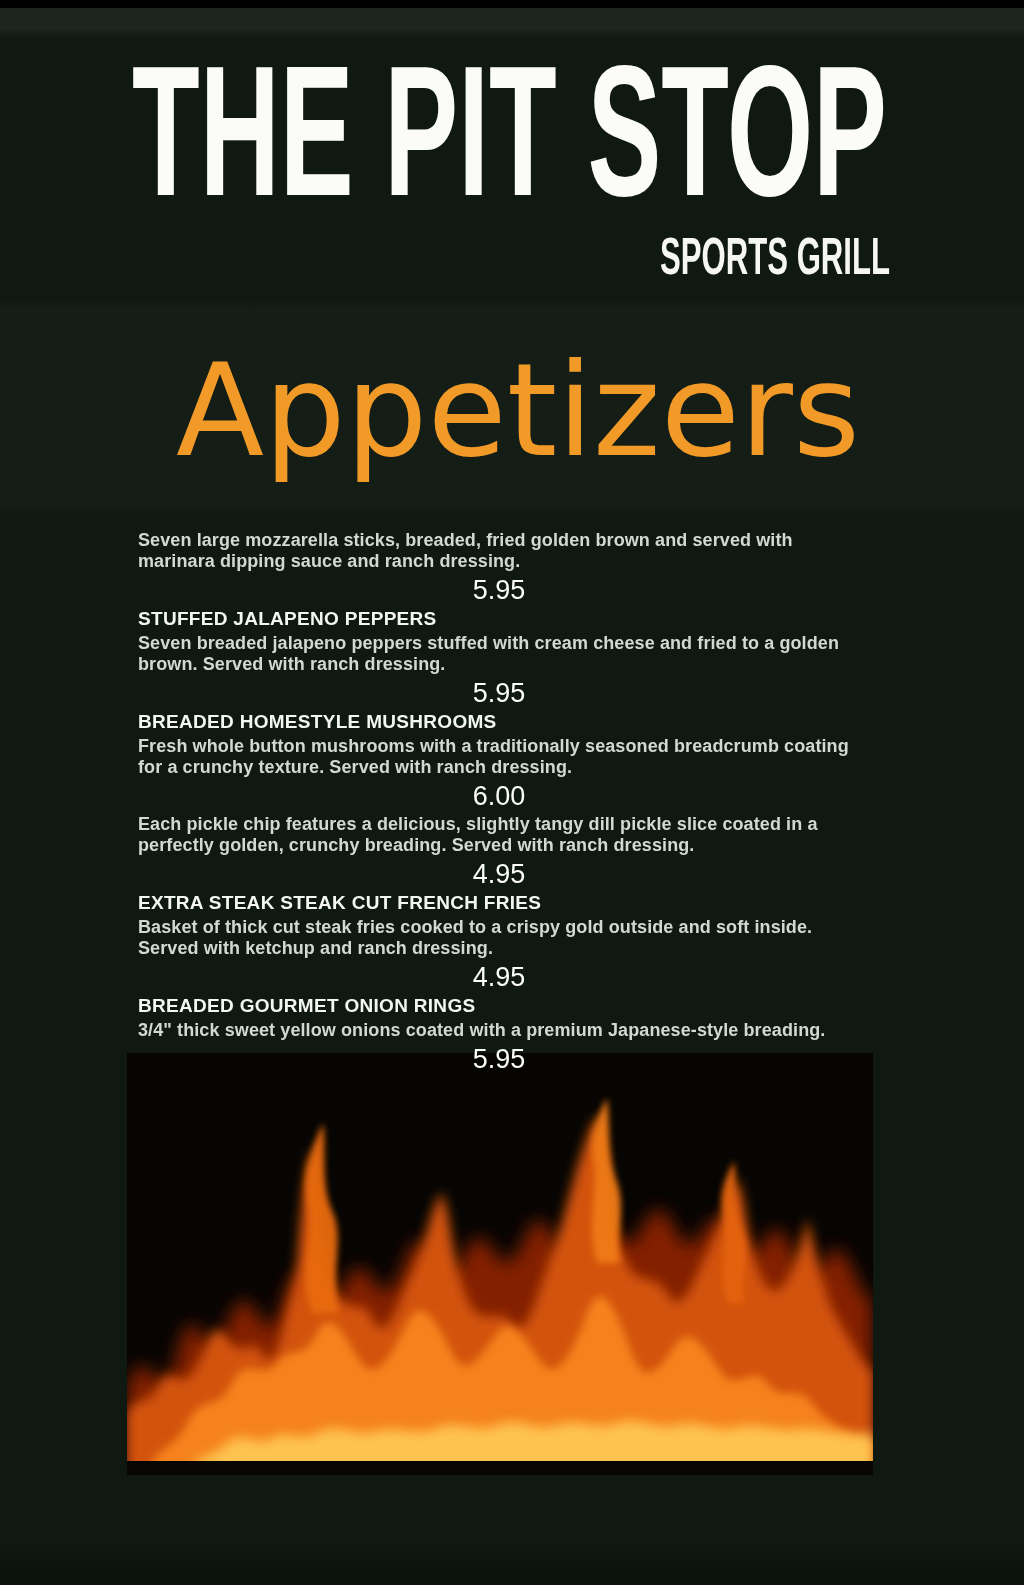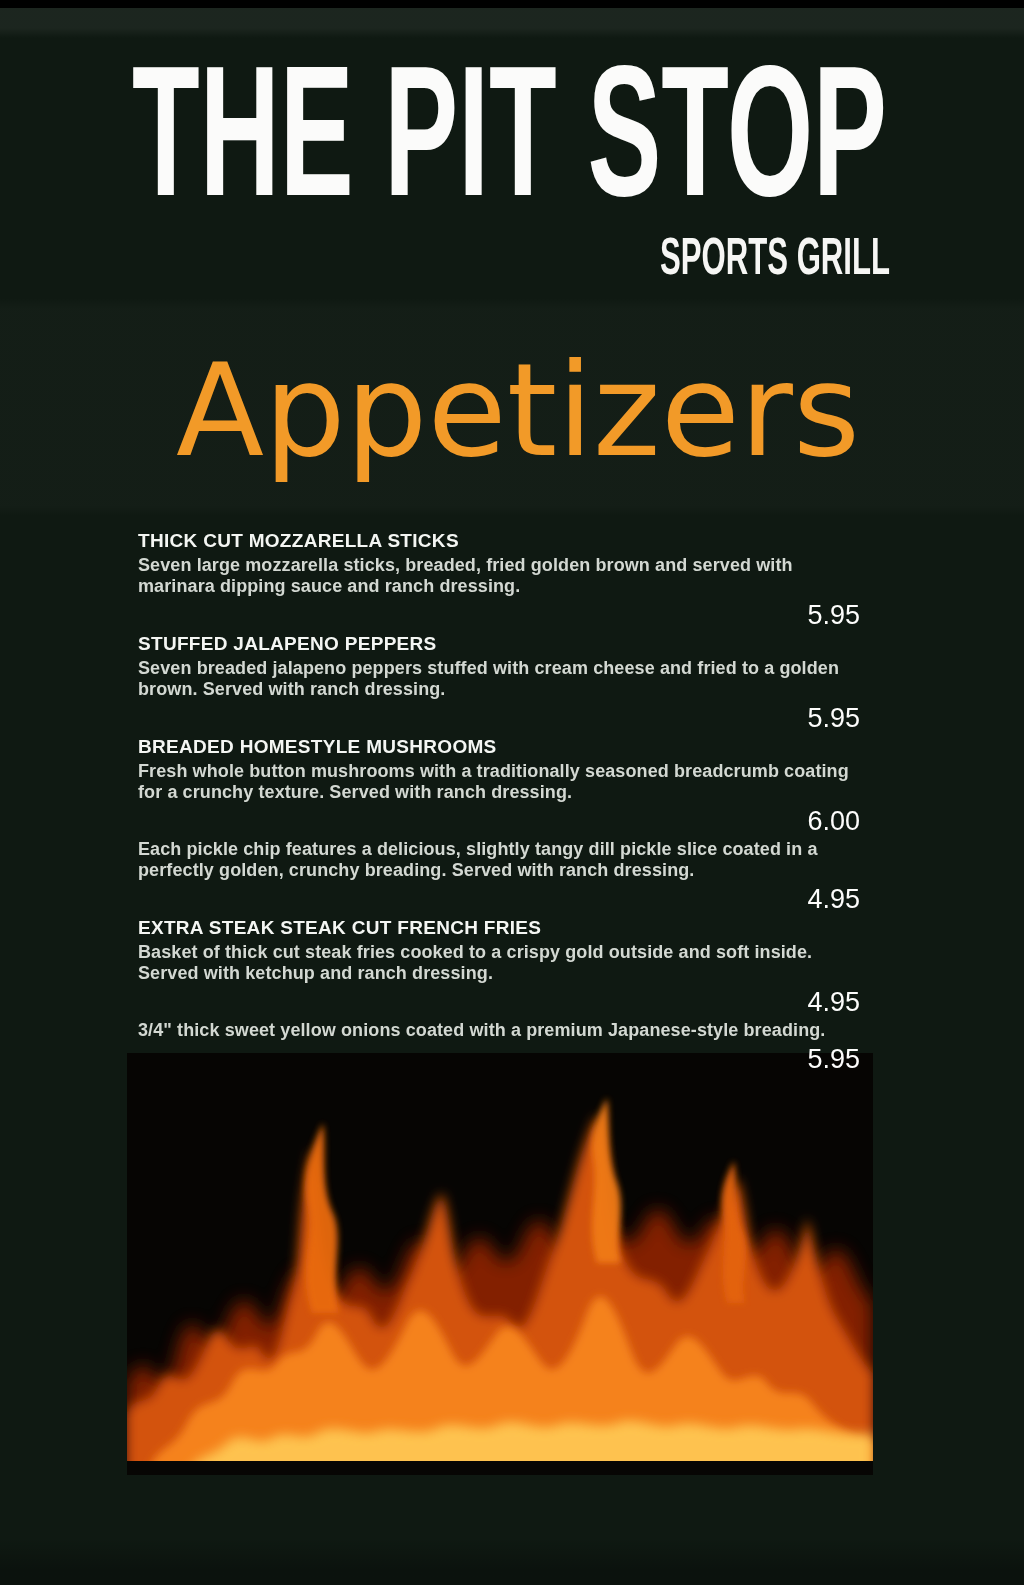--- a/index.html
+++ b/index.html
@@ -28,21 +28,21 @@
   .menu-item { margin:0; }
   .item-name {
     font-size:19px; font-weight:700; color:#f4f6f3;
     letter-spacing:0.3px; line-height:22px; margin-bottom:3px;
   }
   .item-desc {
     font-size:18px; font-weight:700; color:#d3d8d2;
     line-height:21px; letter-spacing:0.1px;
   }
   .item-price {
-    text-align:right; font-size:27px; font-weight:400; color:#fdfdfc;
+    text-align:center; font-size:27px; font-weight:400; color:#fdfdfc;
     line-height:30px; margin-top:3px; margin-bottom:3px;
   }
   .flames {
     position:absolute; left:127px; top:1045px; width:746px; height:422px;
     z-index:1;
   }
   .flames svg { display:block; width:746px; height:422px; }
 </style>
 </head>
 <body>
@@ -57,21 +57,20 @@
     <text x="2" y="44" font-size="52" textLength="230" lengthAdjust="spacingAndGlyphs">SPORTS GRILL</text>
   </svg>
 
   <svg id="section-svg" class="hdr-svg" viewBox="0 0 692 145">
     <text x="4" y="105" font-size="128" textLength="684" lengthAdjust="spacingAndGlyphs">Appetizers</text>
   </svg>
 
   <div class="menu">
 
     <div class="menu-item">
-      <div class="item-name">THICK CUT MOZZARELLA STICKS</div>
       <div class="item-desc">Seven large mozzarella sticks, breaded, fried golden brown and served with marinara dipping sauce and ranch dressing.</div>
       <div class="item-price">5.95</div>
     </div>
 
     <div class="menu-item">
       <div class="item-name">STUFFED JALAPENO PEPPERS</div>
       <div class="item-desc">Seven breaded jalapeno peppers stuffed with cream cheese and fried to a golden brown.  Served with ranch dressing.</div>
       <div class="item-price">5.95</div>
     </div>
 
@@ -86,20 +85,21 @@
       <div class="item-price">4.95</div>
     </div>
 
     <div class="menu-item">
       <div class="item-name">EXTRA STEAK STEAK CUT FRENCH FRIES</div>
       <div class="item-desc">Basket of thick cut steak fries cooked to a crispy gold outside and soft inside.  Served with ketchup and ranch dressing.</div>
       <div class="item-price">4.95</div>
     </div>
 
     <div class="menu-item">
+      <div class="item-name">BREADED GOURMET ONION RINGS</div>
       <div class="item-desc">3/4" thick sweet yellow onions coated with a premium Japanese-style breading.</div>
       <div class="item-price">5.95</div>
     </div>
 
   </div>
 
   <div class="flames">
     <svg viewBox="0 0 746 422" preserveAspectRatio="none">
       <defs>
         <filter id="b9" x="-20%" y="-20%" width="140%" height="140%">

